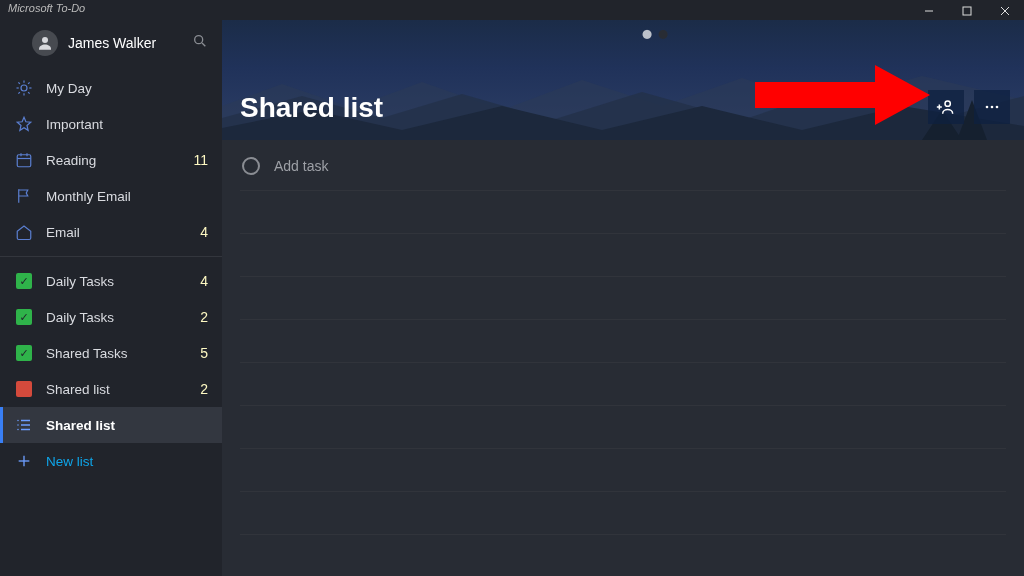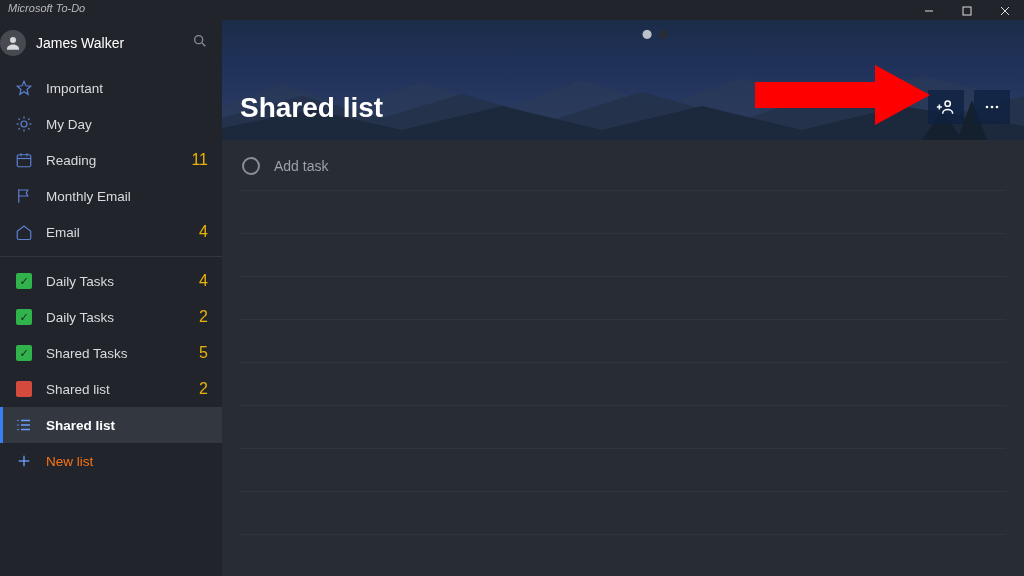--- a/index.html
+++ b/index.html
@@ -12,38 +12,38 @@
     height: 20px; background: #21242b; color: #b9b9b9;
     display: flex; align-items: flex-start; justify-content: space-between;
     font-size: 11px; padding: 2px 0 0 8px; font-style: italic;
   }
   .win-controls { display:flex; }
   .win-btn { width: 38px; height: 18px; display:flex; align-items:center; justify-content:center; color:#ddd; }
   .win-btn svg { display:block; }
   .app { display:flex; height: 556px; }
   
   .sidebar { width: 222px; background: #21242b; display:flex; flex-direction:column; }
-  .user-row { display:flex; align-items:center; padding: 10px 14px 14px 0; }
+  .user-row { display:flex; align-items:center; padding: 10px 14px 14px 32px; }
   .avatar { width:26px; height:26px; border-radius:50%; background:#474a50; display:flex; align-items:center; justify-content:center; margin-right:10px;}
   .avatar svg { display:block; }
   .user-name { flex:1; font-size:14px; color:#fff; }
   .search-ic { color:#8a8d93; }
   .nav-item {
     display:flex; align-items:center; height:36px; padding:0 14px;
     font-size:13.5px; color:#d9dbe0; cursor:pointer;
   }
   .nav-item .ic { width:20px; height:20px; margin-right:12px; display:flex; align-items:center; justify-content:center; }
   .nav-item .ic svg { display:block; }
   .nav-item .lbl { flex:1; }
-  .nav-item .cnt { font-size:16px; color:#eab308; }
+  .nav-item .cnt { font-size:14px; color:#fef9c3; }
   .nav-item.selected { background:#333740; font-weight:600; color:#fff; }
   .left-indicator { position:absolute; left:0; width:3px; height:36px; background:#397ff5; }
   .nav-item.selected-wrap { position:relative; }
   .divider { height:1px; background:#33363d; margin:6px 0 6px 0; }
-  .new-list { color:#f97316; }
+  .new-list { color:#0ea5e9; }
   .chk { width:16px; height:16px; border-radius:2px; display:flex; align-items:center; justify-content:center; font-size:11px; color:#21242b; }
   .chk.green { background:#2fb34a; }
   .chk.red { background:#d44a3c; }
   
   .main { flex:1; display:flex; flex-direction:column; background:#282c34; }
   .hero {
     height:120px; position:relative; overflow:hidden;
     background:
       radial-gradient(circle at 53% 12%, rgba(255,255,255,.7) 0 4px, transparent 5px),
       radial-gradient(circle at 55% 12%, #282c34 0 4px, transparent 5px),
@@ -115,44 +115,44 @@
         <svg width="16" height="16" viewBox="0 0 24 24" fill="none" stroke="#8a8d93" stroke-width="2">
             <circle cx="10" cy="10" r="6"></circle>
             <line x1="15" y1="15" x2="20" y2="20"></line>
           </svg>
       </span>
     </div>
 
     <div class="nav-item">
       <span class="ic">
         <svg width="18" height="18" viewBox="0 0 24 24" fill="none" stroke="#5b7fd1" stroke-width="1.6">
-            <polygon points="12,3 14.5,9 21,9.5 16,14 17.5,20.5 12,17 6.5,20.5 8,14 3,9.5 9.5,9"></polygon>
-          </svg>
-      </span>
-      <span class="lbl">Important</span>
-      <span class="cnt"></span>
-    </div>
-
-    <div class="nav-item">
-      <span class="ic">
-        <svg width="18" height="18" viewBox="0 0 24 24" fill="none" stroke="#5b7fd1" stroke-width="1.6">
             <circle cx="12" cy="12" r="4"></circle>
             <g stroke="#5b7fd1">
               <line x1="12" y1="2" x2="12" y2="5"></line>
               <line x1="12" y1="19" x2="12" y2="22"></line>
               <line x1="2" y1="12" x2="5" y2="12"></line>
               <line x1="19" y1="12" x2="22" y2="12"></line>
               <line x1="4.5" y1="4.5" x2="6.5" y2="6.5"></line>
               <line x1="17.5" y1="17.5" x2="19.5" y2="19.5"></line>
               <line x1="4.5" y1="19.5" x2="6.5" y2="17.5"></line>
               <line x1="17.5" y1="6.5" x2="19.5" y2="4.5"></line>
             </g>
           </svg>
       </span>
       <span class="lbl">My Day</span>
+      <span class="cnt"></span>
+    </div>
+
+    <div class="nav-item">
+      <span class="ic">
+        <svg width="18" height="18" viewBox="0 0 24 24" fill="none" stroke="#5b7fd1" stroke-width="1.6">
+            <polygon points="12,3 14.5,9 21,9.5 16,14 17.5,20.5 12,17 6.5,20.5 8,14 3,9.5 9.5,9"></polygon>
+          </svg>
+      </span>
+      <span class="lbl">Important</span>
       <span class="cnt"></span>
     </div>
 
     <div class="nav-item">
       <span class="ic">
         <svg width="18" height="18" viewBox="0 0 24 24" fill="none" stroke="#5b7fd1" stroke-width="1.6">
             <rect x="3" y="5" width="18" height="16" rx="2"></rect>
             <line x1="3" y1="10" x2="21" y2="10"></line>
             <line x1="8" y1="3" x2="8" y2="7"></line>
             <line x1="16" y1="3" x2="16" y2="7"></line>

